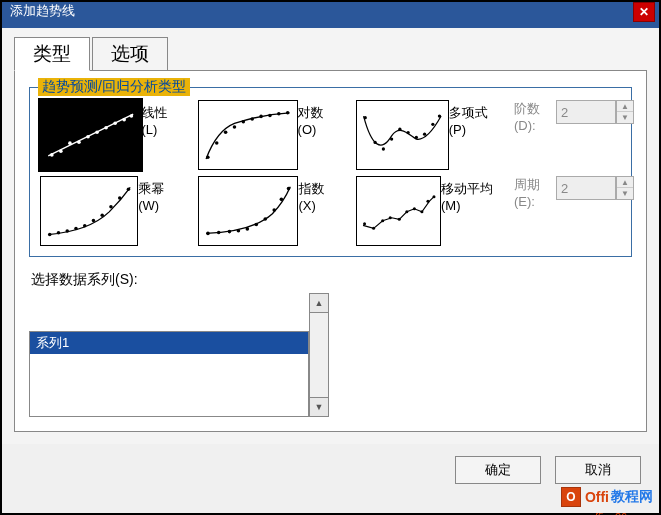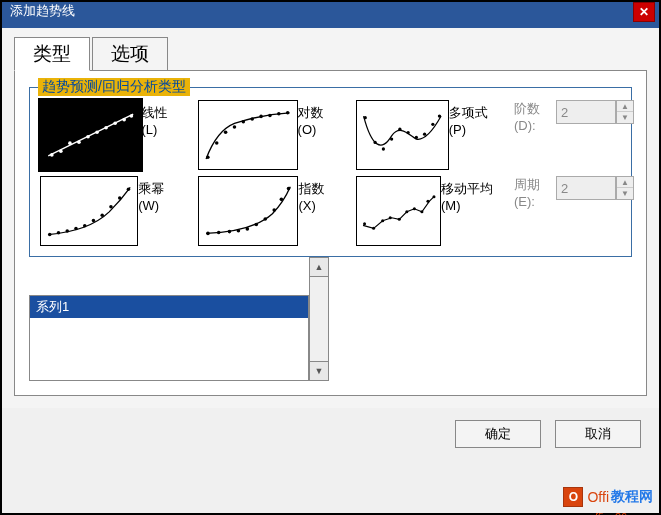--- a/index.html
+++ b/index.html
@@ -31,21 +31,21 @@
 .series-wrap { display: flex; }
 .series-list { width: 280px; height: 86px; border: 1px solid #888; background: #fff; overflow: hidden; margin-top: 38px; }
 .series-list .item { background: #1a4fa0; color: #fff; padding: 2px 6px; font-size: 13px; }
 .series-scroll { width: 20px; display: flex; flex-direction: column; }
 .series-scroll .sbtn { flex: 0 0 20px; border: 1px solid #888; background: #e8e8e8; display: flex; align-items: center; justify-content: center; font-size: 9px; color: #555; }
 .series-scroll .track { flex: 1; border-left: 1px solid #888; border-right: 1px solid #888; background: #f0f0f0; }
 .footer { display: flex; justify-content: flex-end; gap: 14px; padding: 12px 18px 10px 0; }
 .btn { min-width: 86px; height: 28px; border: 1px solid #888; background: #f4f4f4; font-size: 13px; cursor: pointer; }
 .watermark { position: absolute; right: 6px; bottom: 6px; display: flex; align-items: center; gap: 4px; font-size: 14px; pointer-events: none; opacity: 0.95; }
 .wm-icon { width: 20px; height: 20px; background: #d83b01; display: flex; align-items: center; justify-content: center; color: #fff; font-weight: bold; font-size: 12px; border: 1px solid #a52c00; }
-.wm1 { color: #d83b01; font-weight: normal; }
+.wm1 { color: #d83b01; font-weight: bold; }
 .wm2 { color: #1a73e8; font-weight: bold; margin-left: -2px; }
 .wm-url { position: absolute; right: 8px; bottom: -10px; color: #d83b01; font-size: 11px; }
 svg .pts circle { fill: currentColor; }
 </style>
 </head>
 <body>
 
 <div class="outer">
   <div class="titlebar">
     <span class="title">添加趋势线</span>
@@ -205,20 +205,21 @@
               <div class="spin-btns">
                 <div>▲</div>
                 <div>▼</div>
               </div>
             </div>
           </div>
 
         </div>
       </div>
 
+      <div class="series-label">选择数据系列(S):</div>
       <div class="series-wrap">
         <div class="series-list">
           <div class="item">系列1</div>
         </div>
         <div class="series-scroll">
           <div class="sbtn">▲</div>
           <div class="track"></div>
           <div class="sbtn">▼</div>
         </div>
       </div>

